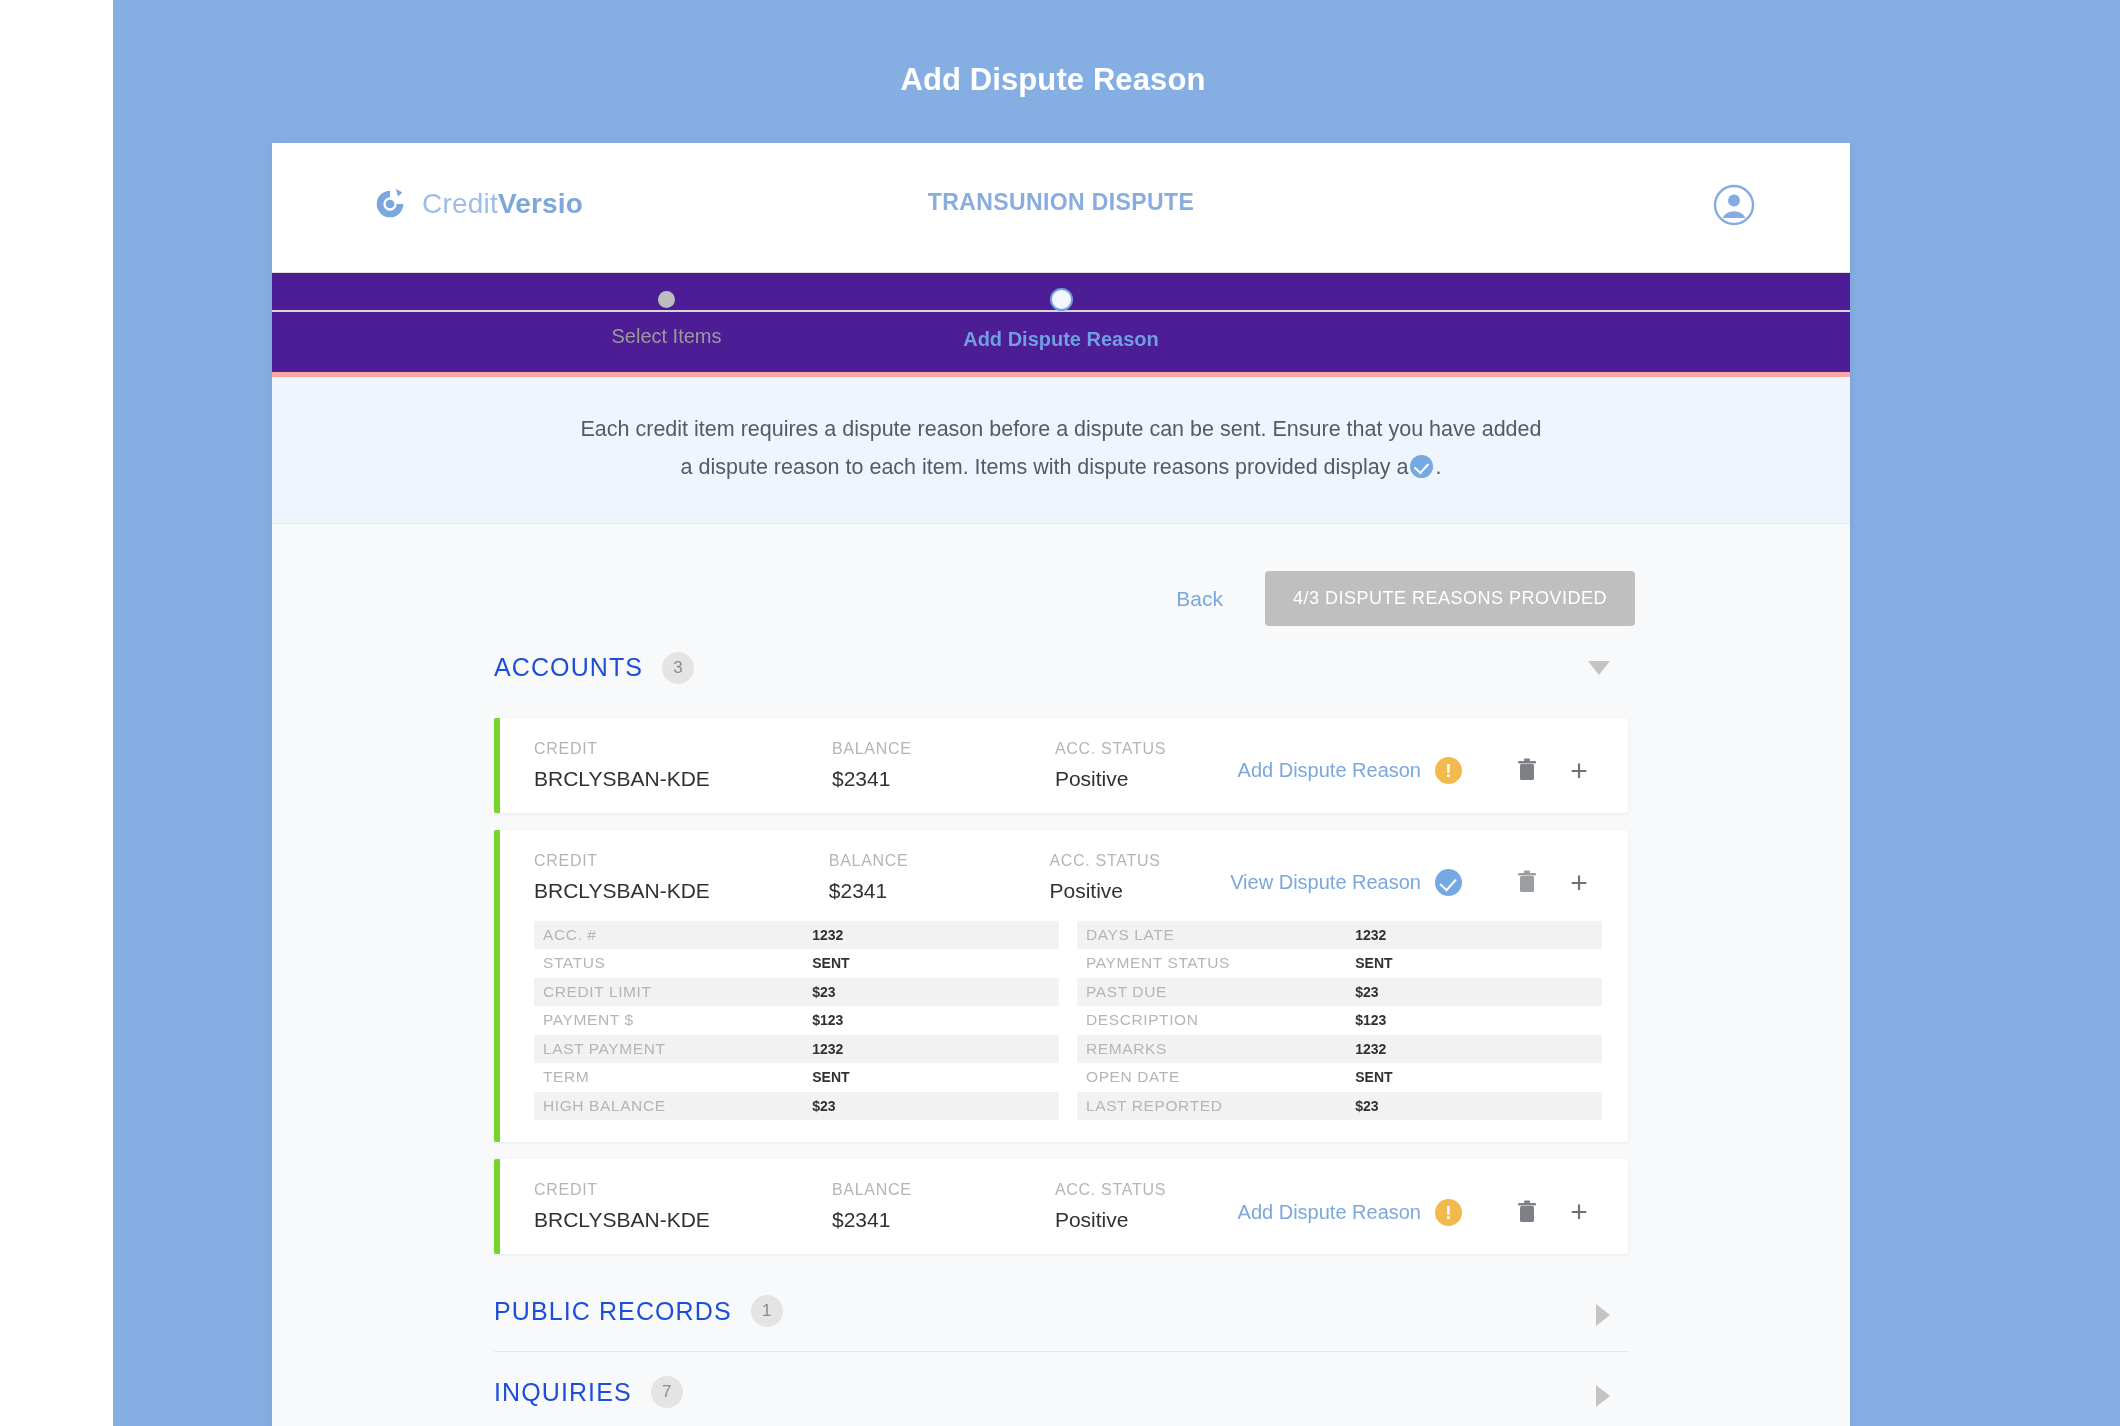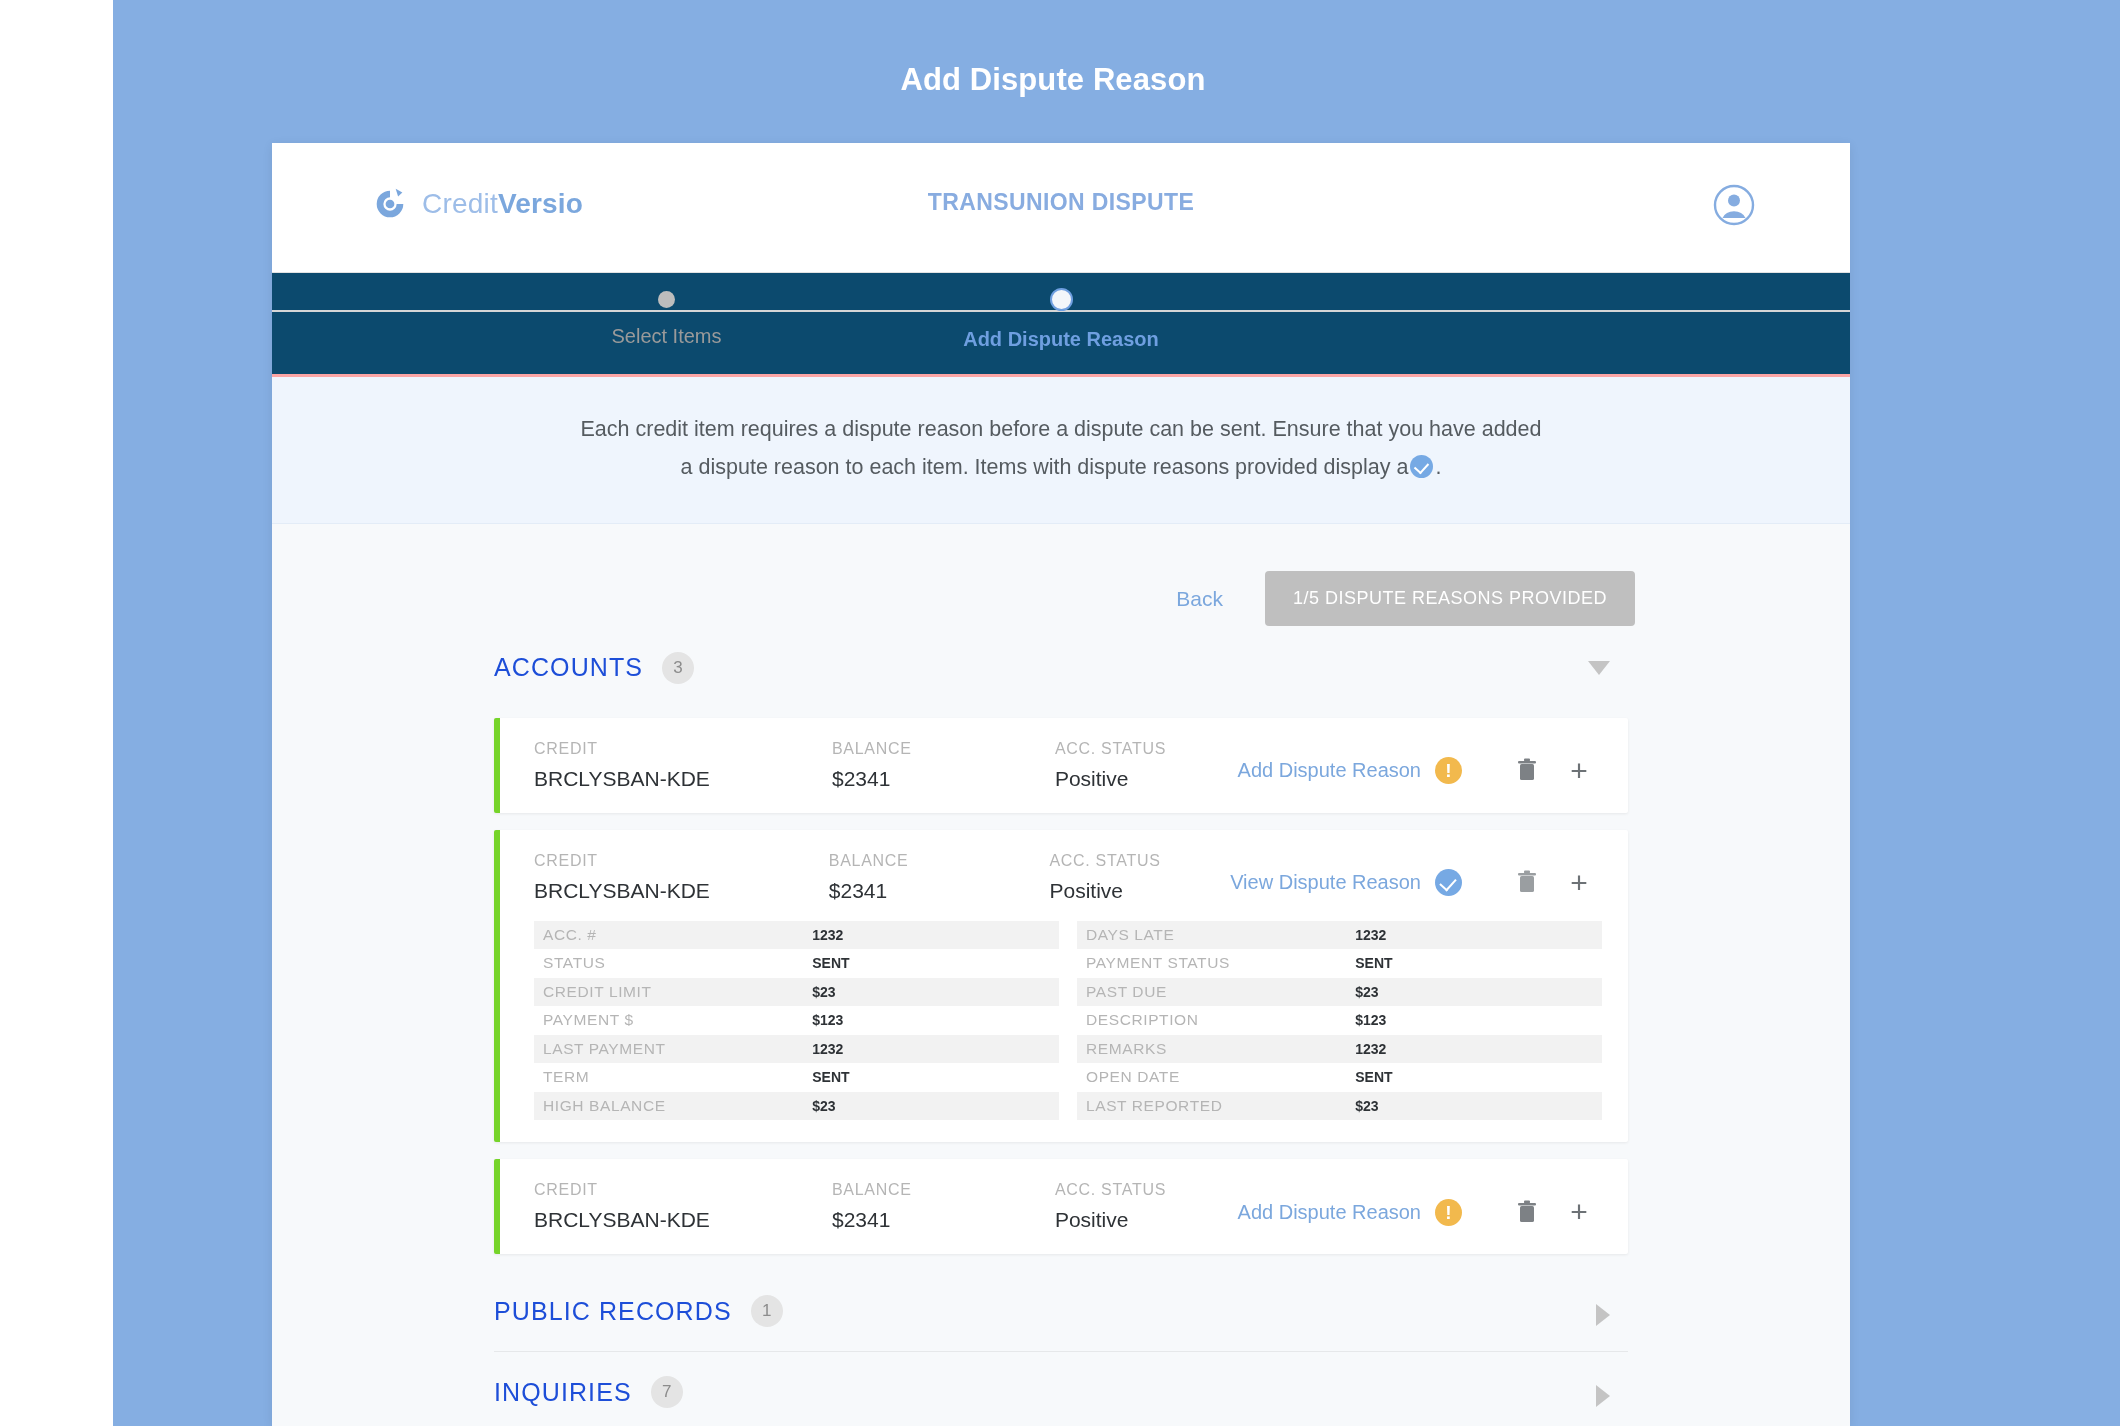--- a/index.html
+++ b/index.html
@@ -62,22 +62,22 @@
     color: #88ace0;
   }
   .avatar-btn {
     position: absolute; right: 94px; top: 40px;
     width: 44px; height: 44px;
   }
   
   .stepper {
     position: relative;
     height: 104px;
-    background: #0c4a6e;
-    border-bottom: 3px solid #fca5a5;
+    background: #4c1d95;
+    border-bottom: 5px solid #fca5a5;
   }
   .stepper-line {
     position: absolute;
     left: 0; right: 0; top: 37px;
     height: 2px; background: #d6d6d6;
   }
   .step {
     position: absolute;
     top: 16px;
     width: 300px;
@@ -308,21 +308,21 @@
       <p>
         <span>Each credit item requires a dispute reason before a dispute can be sent. Ensure that you have added</span><br>
         <span>a dispute reason to each item.  Items with dispute reasons provided display a</span><span class="inline-check"></span><span>.</span>
       </p>
     </div>
 
     <div class="app-body">
 
       <div class="action-row">
         <span class="back-link">Back</span>
-        <button class="status-btn">1/5 DISPUTE REASONS PROVIDED</button>
+        <button class="status-btn">4/3 DISPUTE REASONS PROVIDED</button>
       </div>
 
       <div class="section">
         <div class="section-head">
           <span class="section-title">ACCOUNTS</span>
           <span class="count-pill">3</span>
           <span class="tri down"></span>
         </div>
 
         <div class="cards">

